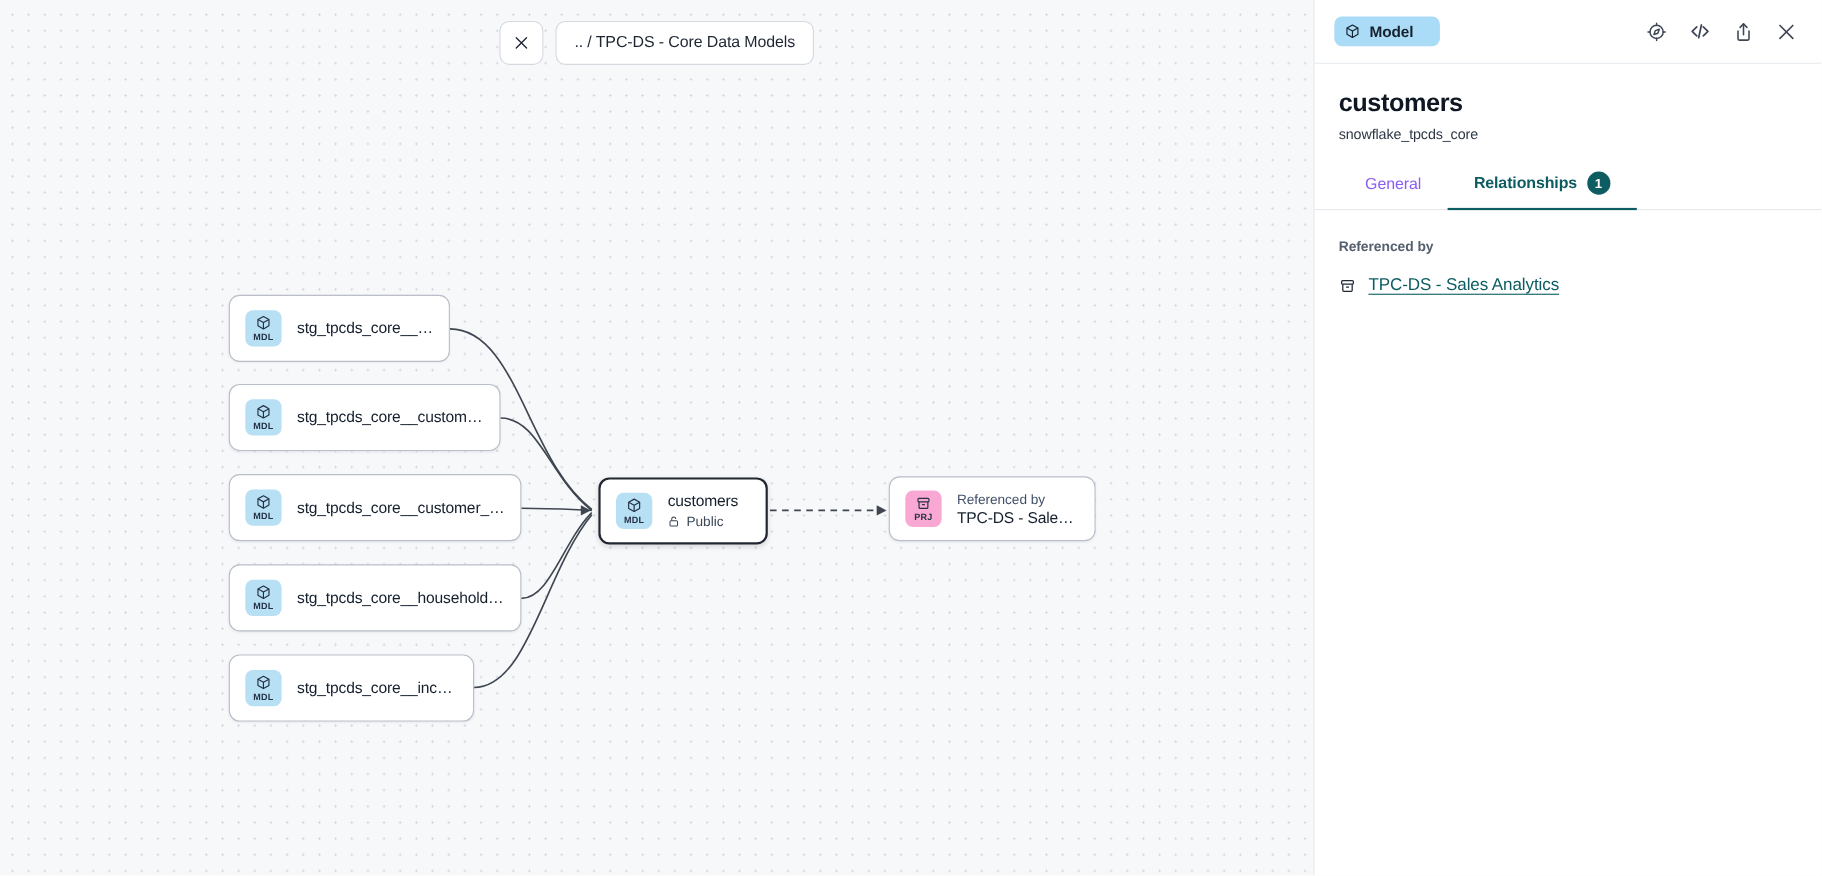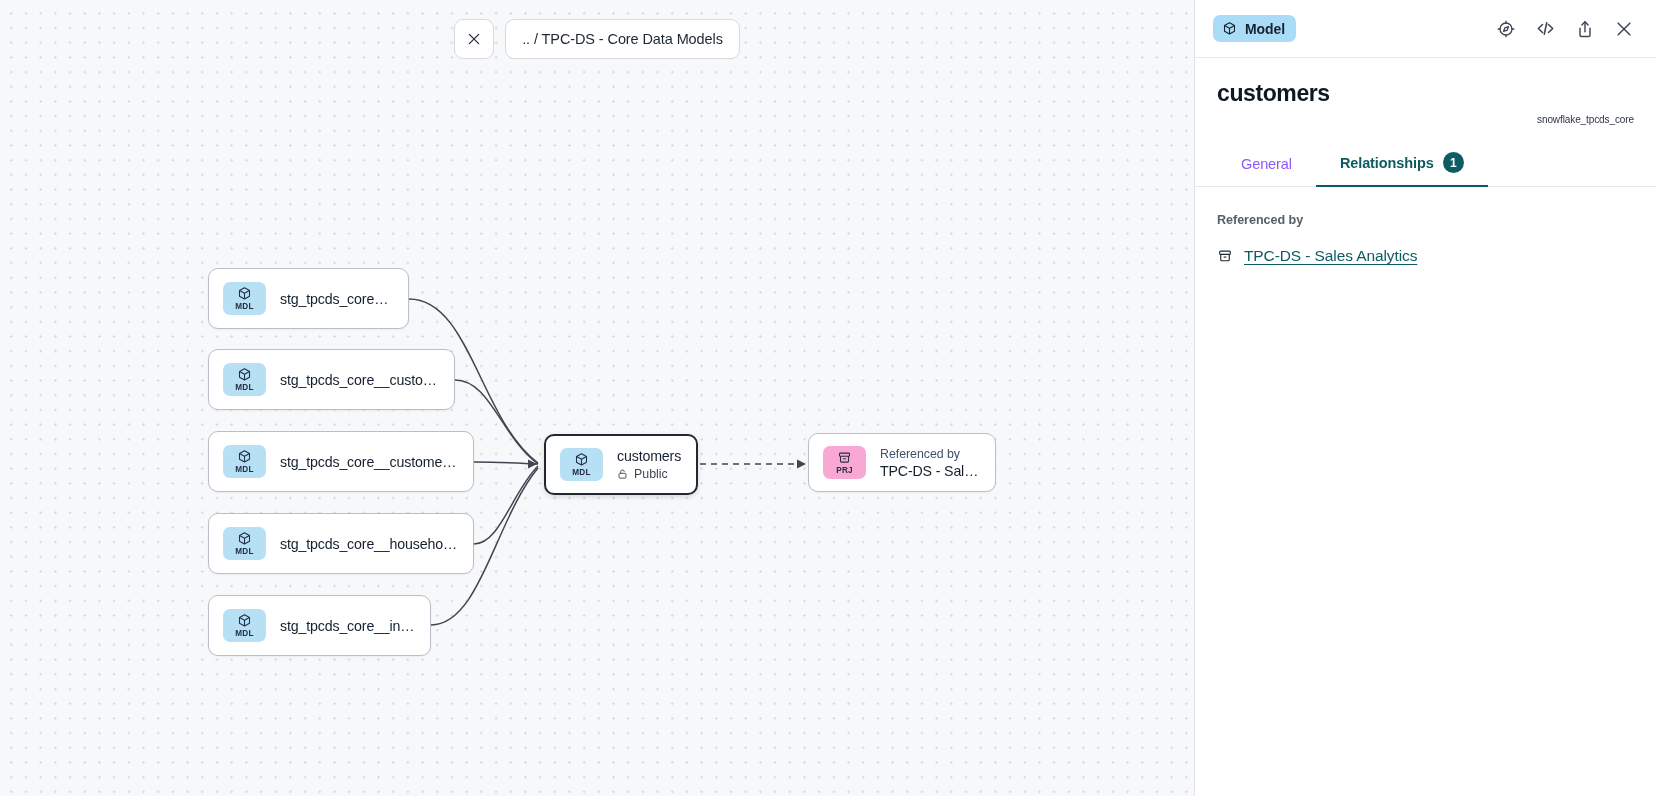--- a/index.html
+++ b/index.html
@@ -102,21 +102,21 @@
     box-shadow: 0 1px 2px rgba(20,27,38,0.05);
   }
   .node.focused {
     border: 2px solid #222831;
     box-shadow: 0 2px 5px rgba(20,27,38,0.14);
     z-index: 14;
   }
 
   .badge {
     flex: 0 0 auto;
-    width: 43px; height: 33px;
+    width: 33px; height: 33px;
     border-radius: 7px;
     display: flex; flex-direction: column;
     align-items: center; justify-content: center;
     gap: 0px;
   }
   .badge.mdl { background: #b7e0f5; }
   .badge.prj { background: #f9a8d4; }
   .badge svg { display: block; }
   .badge-text {
     font-size: 8.2px;
@@ -172,46 +172,45 @@
     display: flex; align-items: center;
     padding: 0 22px 0 18px;
     border-bottom: 1px solid #e7eaee;
     gap: 10px;
   }
   .type-chip {
     display: flex; align-items: center; gap: 8px;
     background: #aadcf7;
     border-radius: 7px;
     height: 27px;
-    padding: 0 11px 0 9px;
+    padding: 0 24px 0 9px;
     font-size: 14px;
     font-weight: 600;
     color: #17202d;
     letter-spacing: -0.1px;
     cursor: pointer;
   }
   .panel-actions {
     margin-left: auto;
     display: flex; align-items: center; gap: 19px;
   }
   .pa-icon { cursor: pointer; display: flex; align-items: center; }
 
   .panel-head { padding: 22px 22px 0 22px; }
   .panel-title {
     font-size: 23px;
     font-weight: 700;
     color: #0e1722;
     letter-spacing: -0.4px;
   }
   .panel-sub {
-    font-size: 10px;
+    font-size: 13px;
     color: #2c3644;
     margin-top: 7px;
     letter-spacing: -0.1px;
-    text-align: right;
   }
 
   .tabs {
     display: flex;
     margin-top: 26px;
     padding: 0 22px;
     border-bottom: 1px solid #e5e8ec;
     gap: 0;
   }
   .tab {

